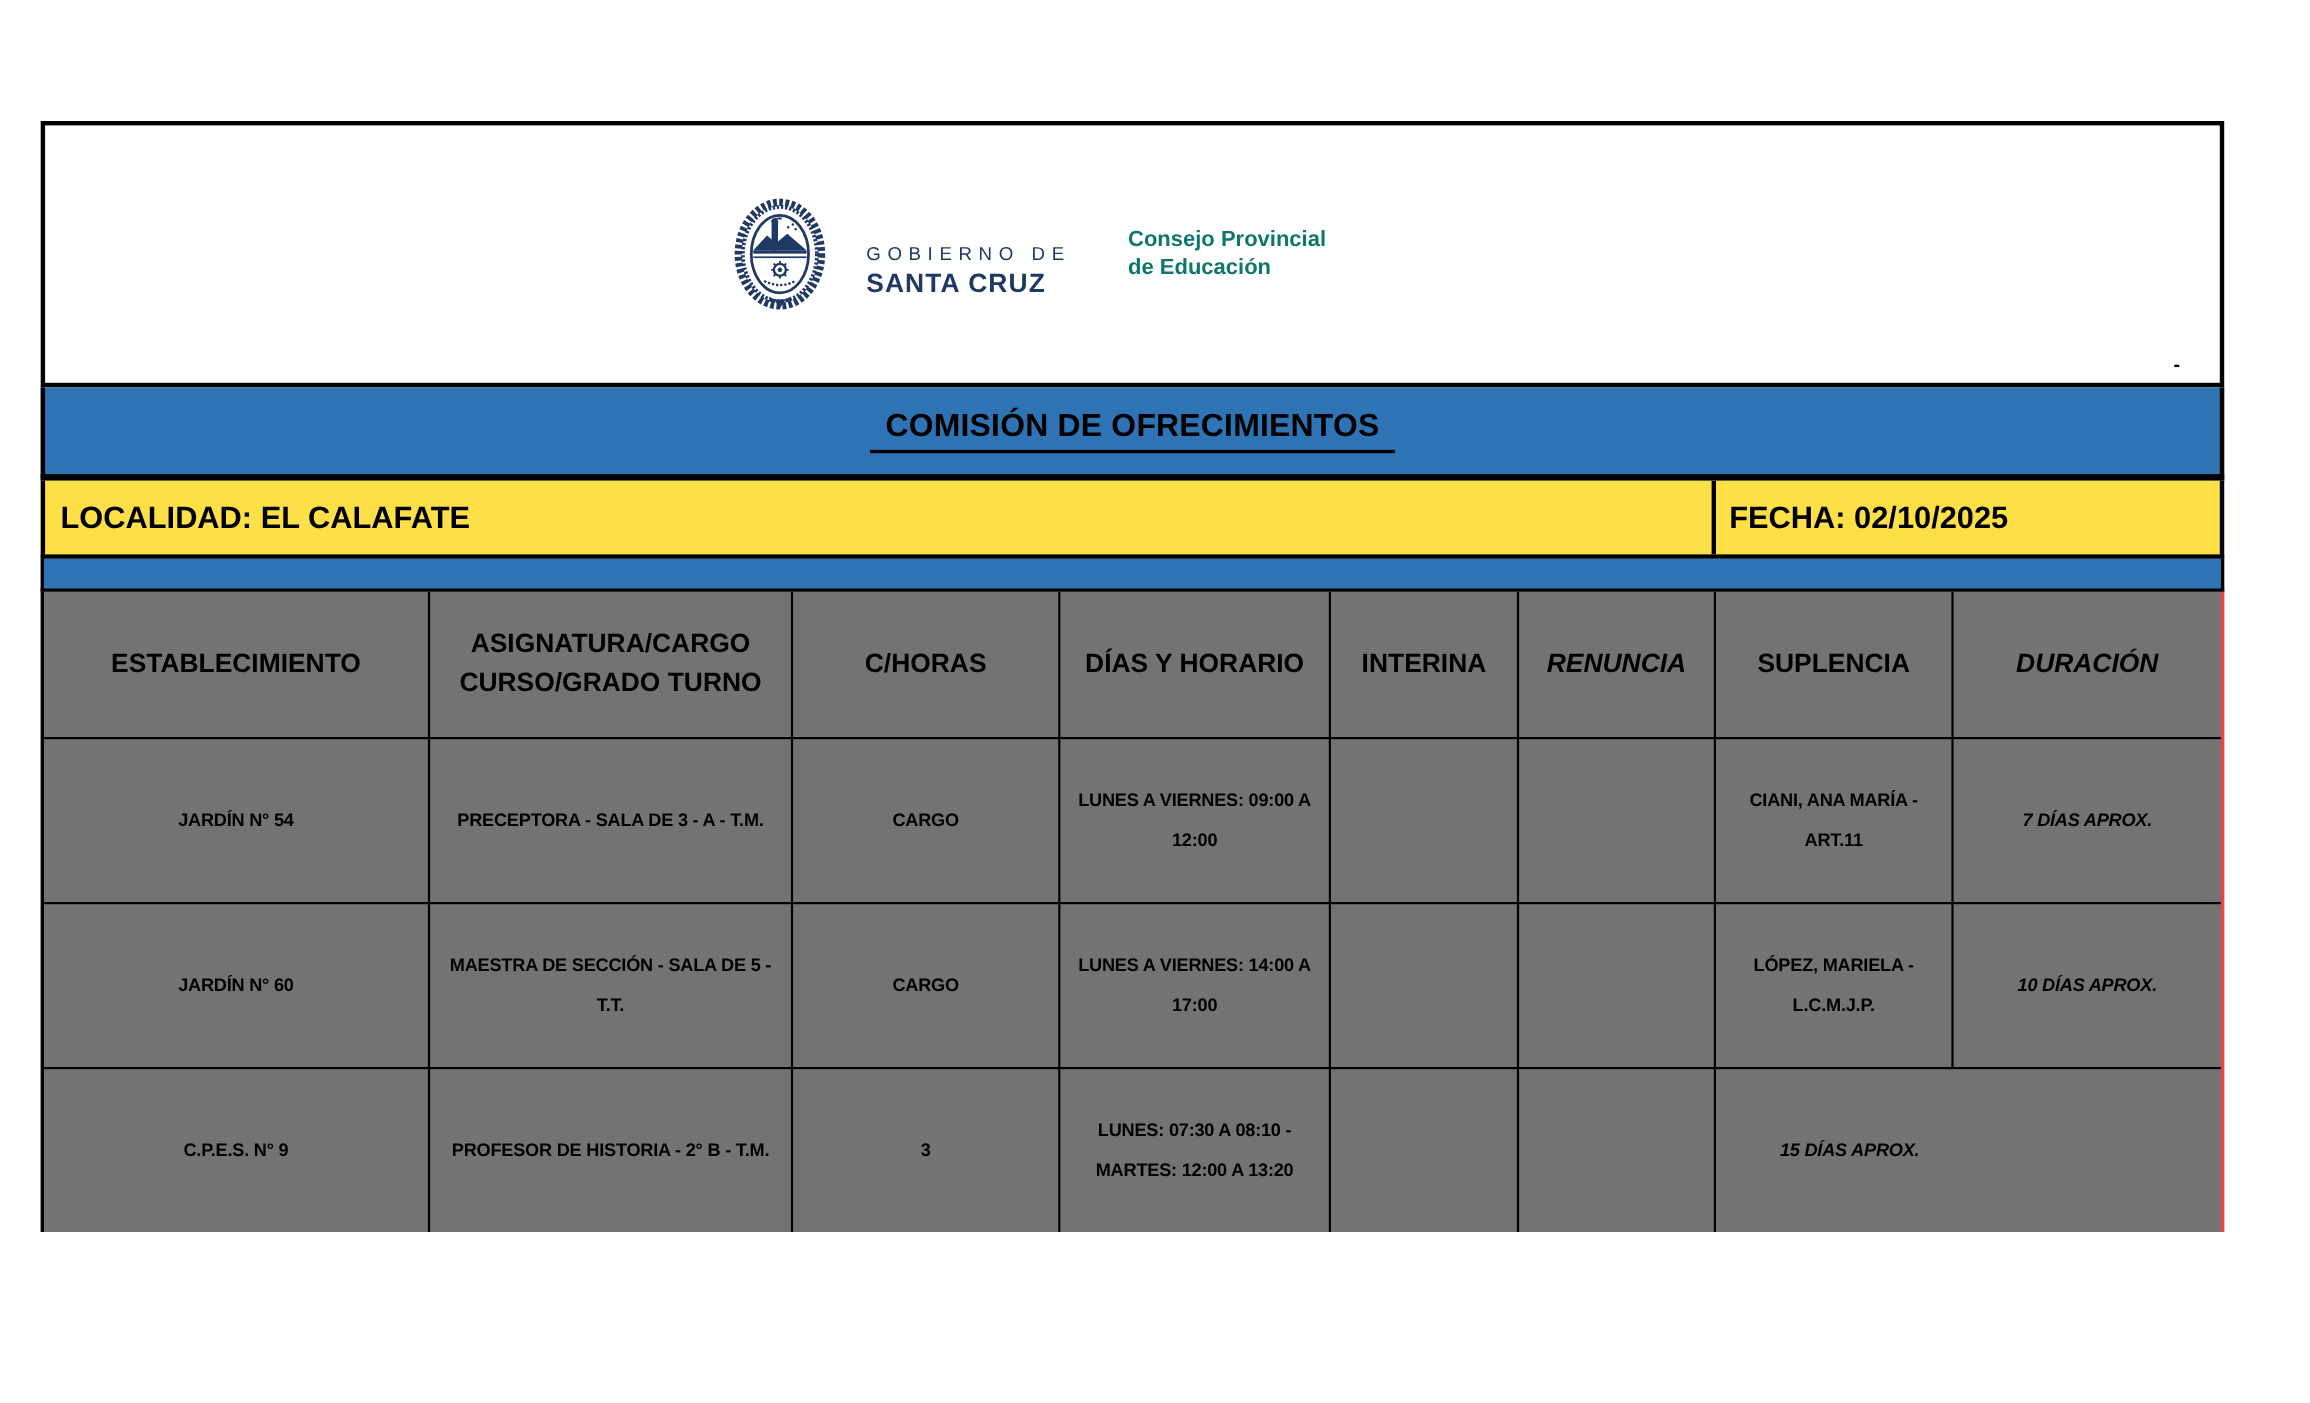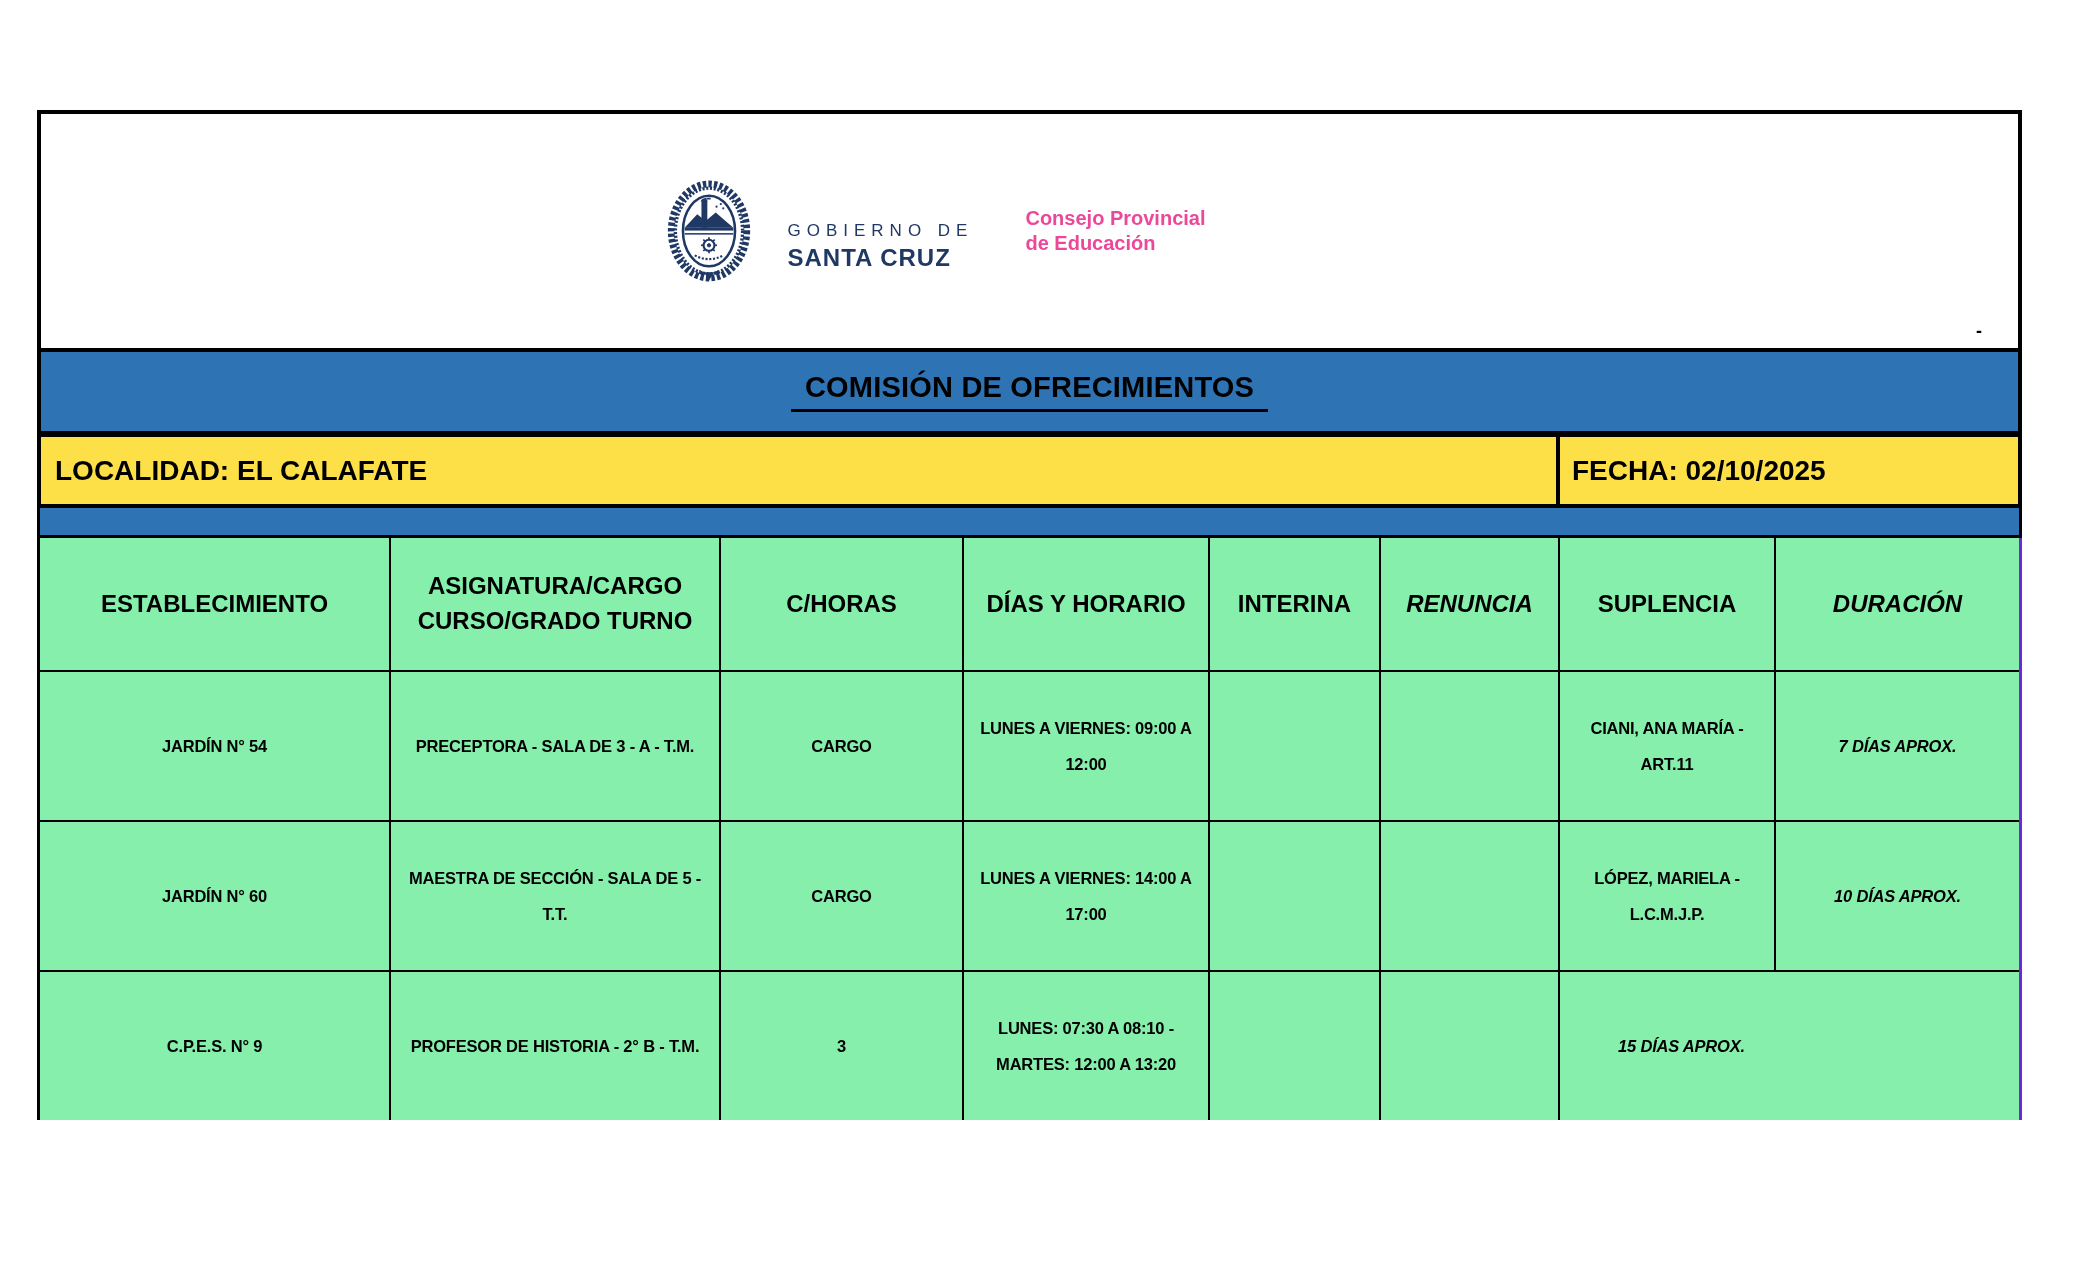--- a/index.html
+++ b/index.html
@@ -8,21 +8,21 @@
   .sheet { position:absolute; left:37px; top:110px; width:1985px; }
 
   
   .logo-box { height:242px; border:4px solid #000; background:#fff; position:relative;
               display:flex; align-items:center; justify-content:center; }
   .logo-cluster { display:flex; align-items:center; transform:translateX(-93px); }
   .crest { width:84px; height:110px; flex:0 0 auto; }
   .gov-block { margin-left:36px; }
   .gov-line1 { font-size:17px; letter-spacing:6px; color:#1F3864; font-weight:normal; white-space:nowrap;margin-top:31px; }
   .gov-line2 { font-size:24px; font-weight:bold; letter-spacing:1px; color:#1F3864; margin-top:3px; white-space:nowrap; }
-  .council-block { margin-left:52px; font-size:20px; font-weight:bold; color:#ec4899; line-height:1.25; }
+  .council-block { margin-left:52px; font-size:20px; font-weight:bold; color:#0f766e; line-height:1.25; }
   .stray-dash { position:absolute; right:36px; bottom:6px; font-size:18px; font-weight:bold; color:#000; }
 
   
   .title-bar { height:85px; background:#2E74B4; border-left:4px solid #000; border-right:4px solid #000;
                border-bottom:6px solid #000; display:flex; align-items:center; justify-content:center; }
   .title-text { font-size:29px; font-weight:bold; color:#000000; border-bottom:3px solid #000;
                 padding:0 14px 5px 14px; letter-spacing:0.2px; }
 
   
   .loc-row { height:71px; border-left:4px solid #000; border-right:4px solid #000;
@@ -30,21 +30,21 @@
   .loc-cell { width:1519px; border-right:4px solid #000; display:flex; align-items:center;
               padding-left:14px; font-size:28px; font-weight:bold; }
   .fecha-cell { flex:1; display:flex; align-items:center; padding-left:12px;
                 font-size:28px; font-weight:bold; }
 
   
   .blue-strip { height:30px; background:#2E74B4; border-left:3px solid #000;
                 border-right:3px solid #000; border-bottom:3px solid #000; }
 
   
-  .grid { border-left:3px solid #000; border-right:3px solid #6d28d9; background:#86efac; }
+  .grid { border-left:3px solid #000; border-right:3px solid #ef4444; background:#737373; }
   .g-row { display:flex; }
   .g-row.bordered { border-bottom:2px solid #000; }
   .g-cell { display:flex; align-items:center; justify-content:center; text-align:center;
             padding:0 10px; border-right:2px solid #000; }
   .g-cell:last-child { border-right:none;font-style:italic; }
   .c0 { width:351px; } .c1 { width:330px; padding:0 5px; } .c2 { width:243px; }
   .c3 { width:246px; } .c4 { width:171px; } .c5 { width:179px;font-style:italic; }
   .c6 { width:216px; padding:0 12px; } .c7 { width:243px; }
   .head-row { height:134px; }
   .head-row .g-cell { font-size:24px; font-weight:bold; line-height:1.45; white-space:pre-line; }

